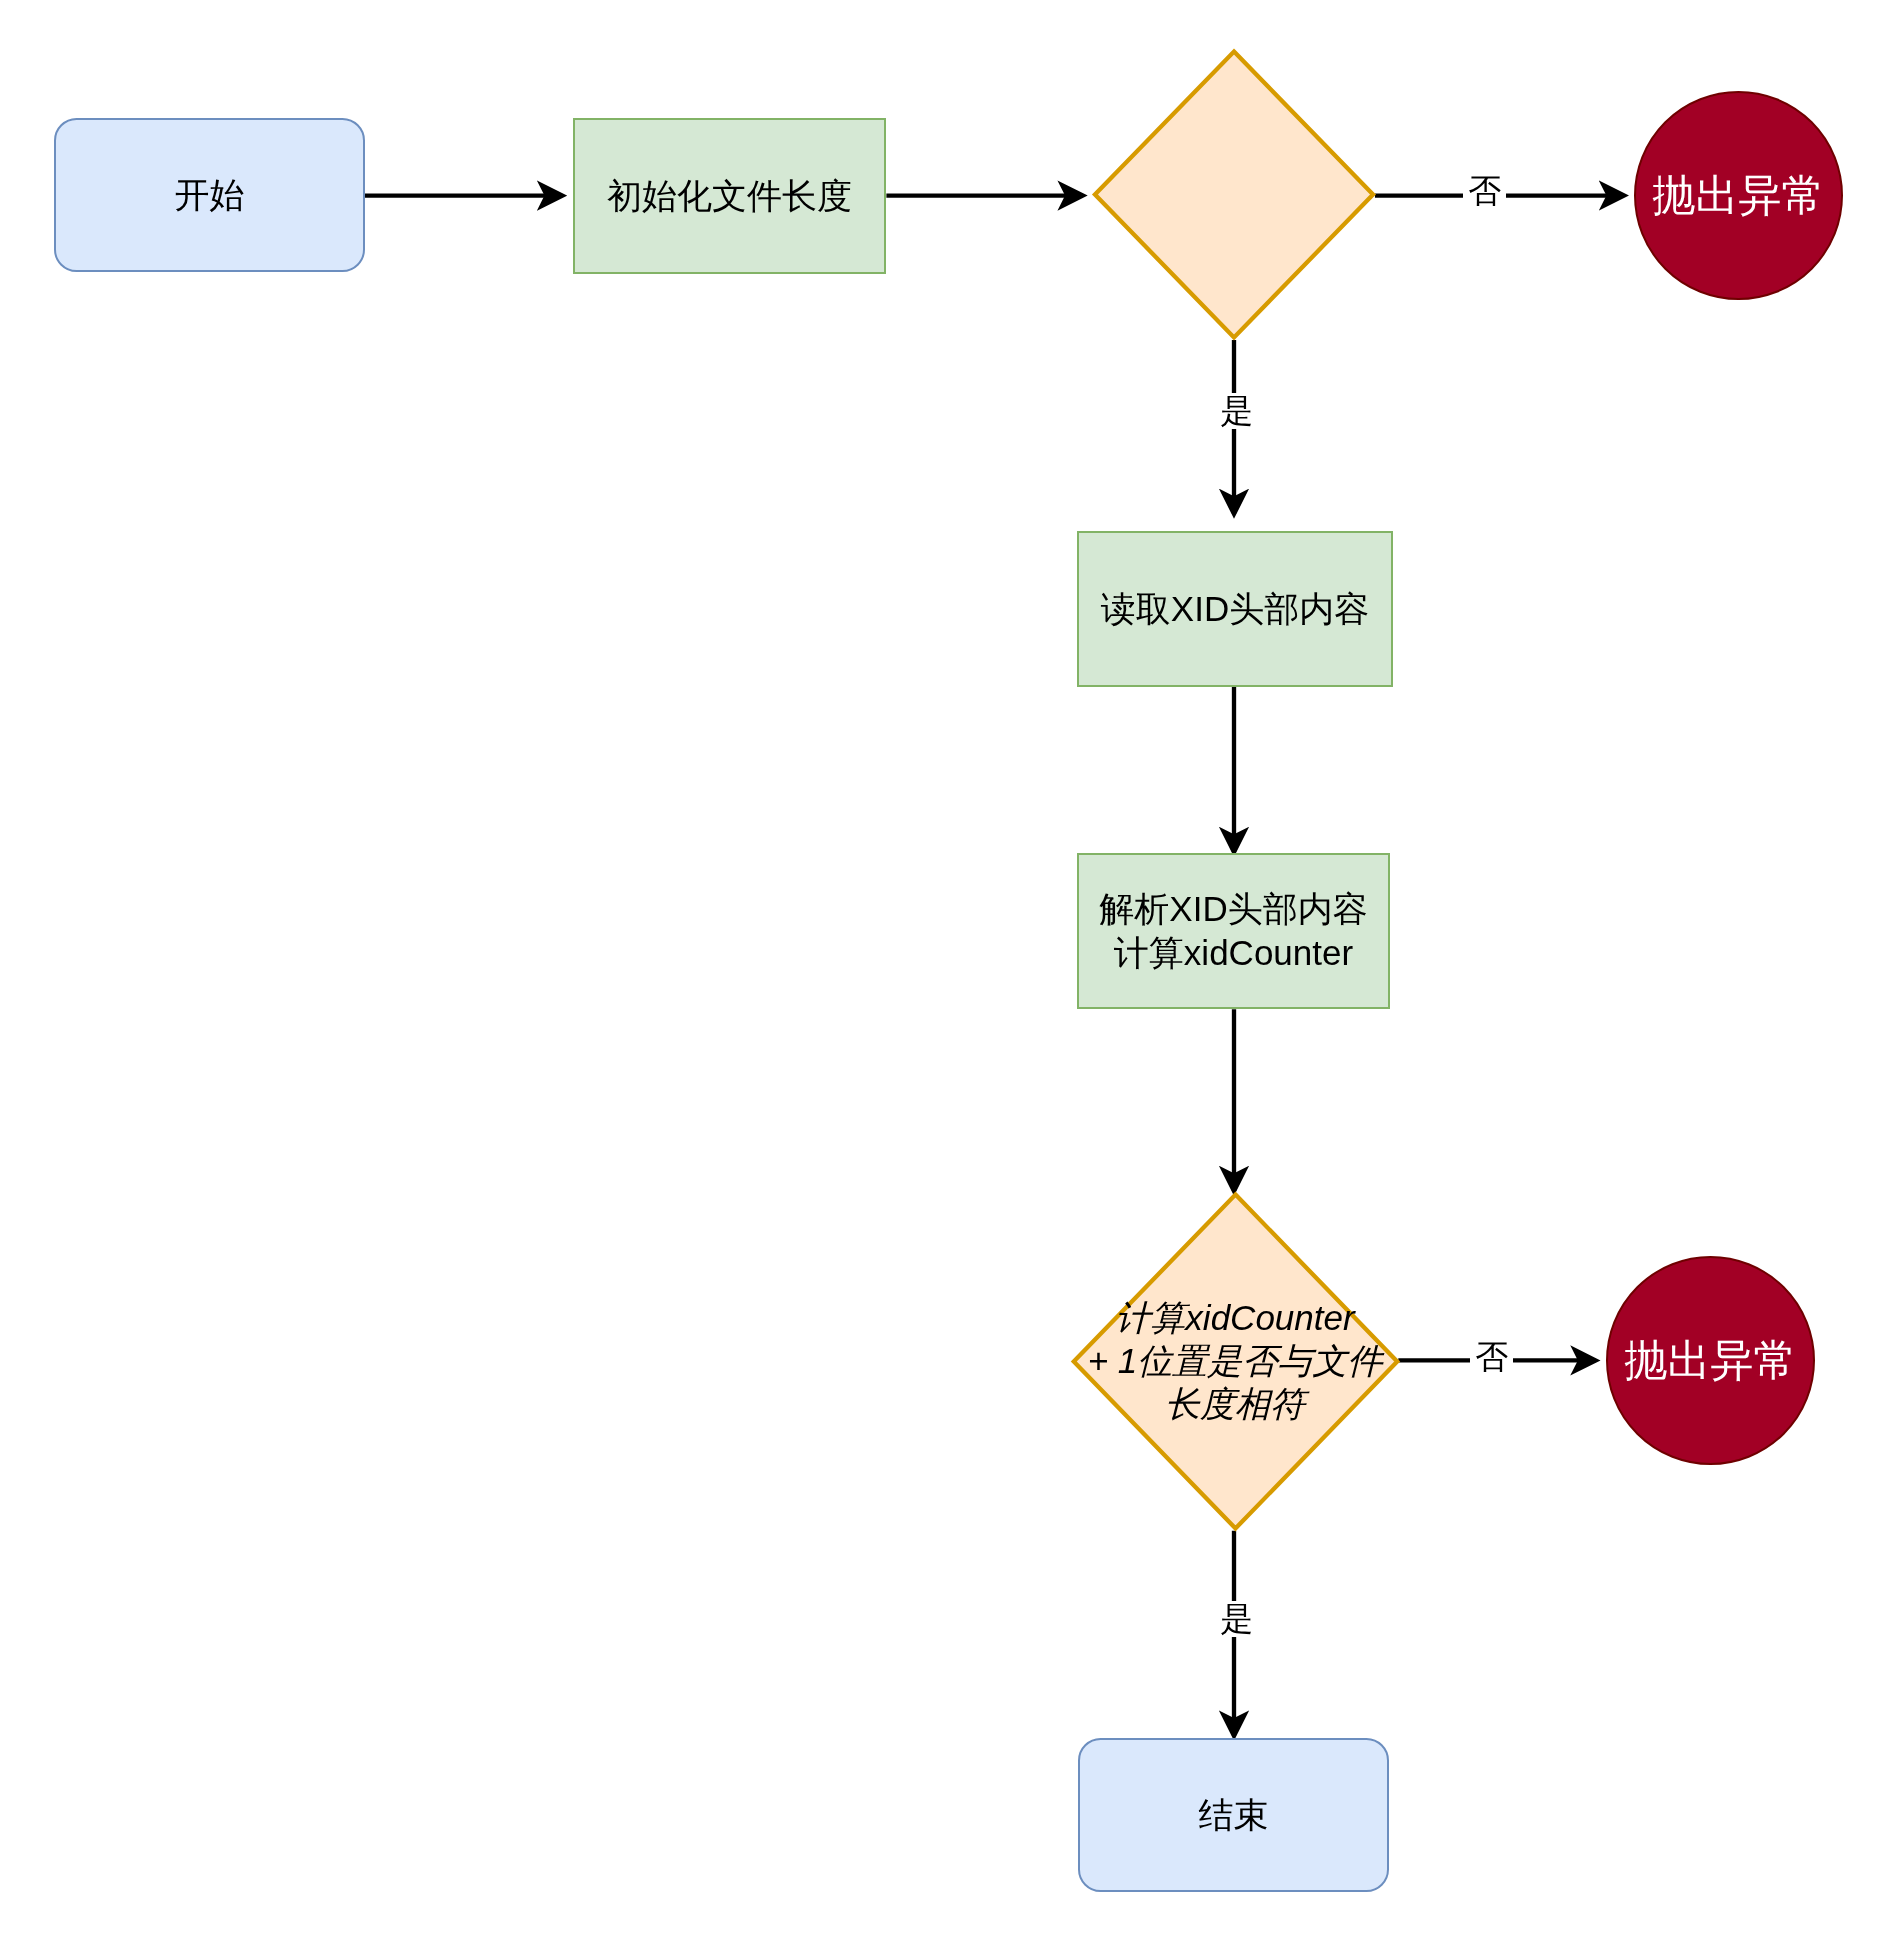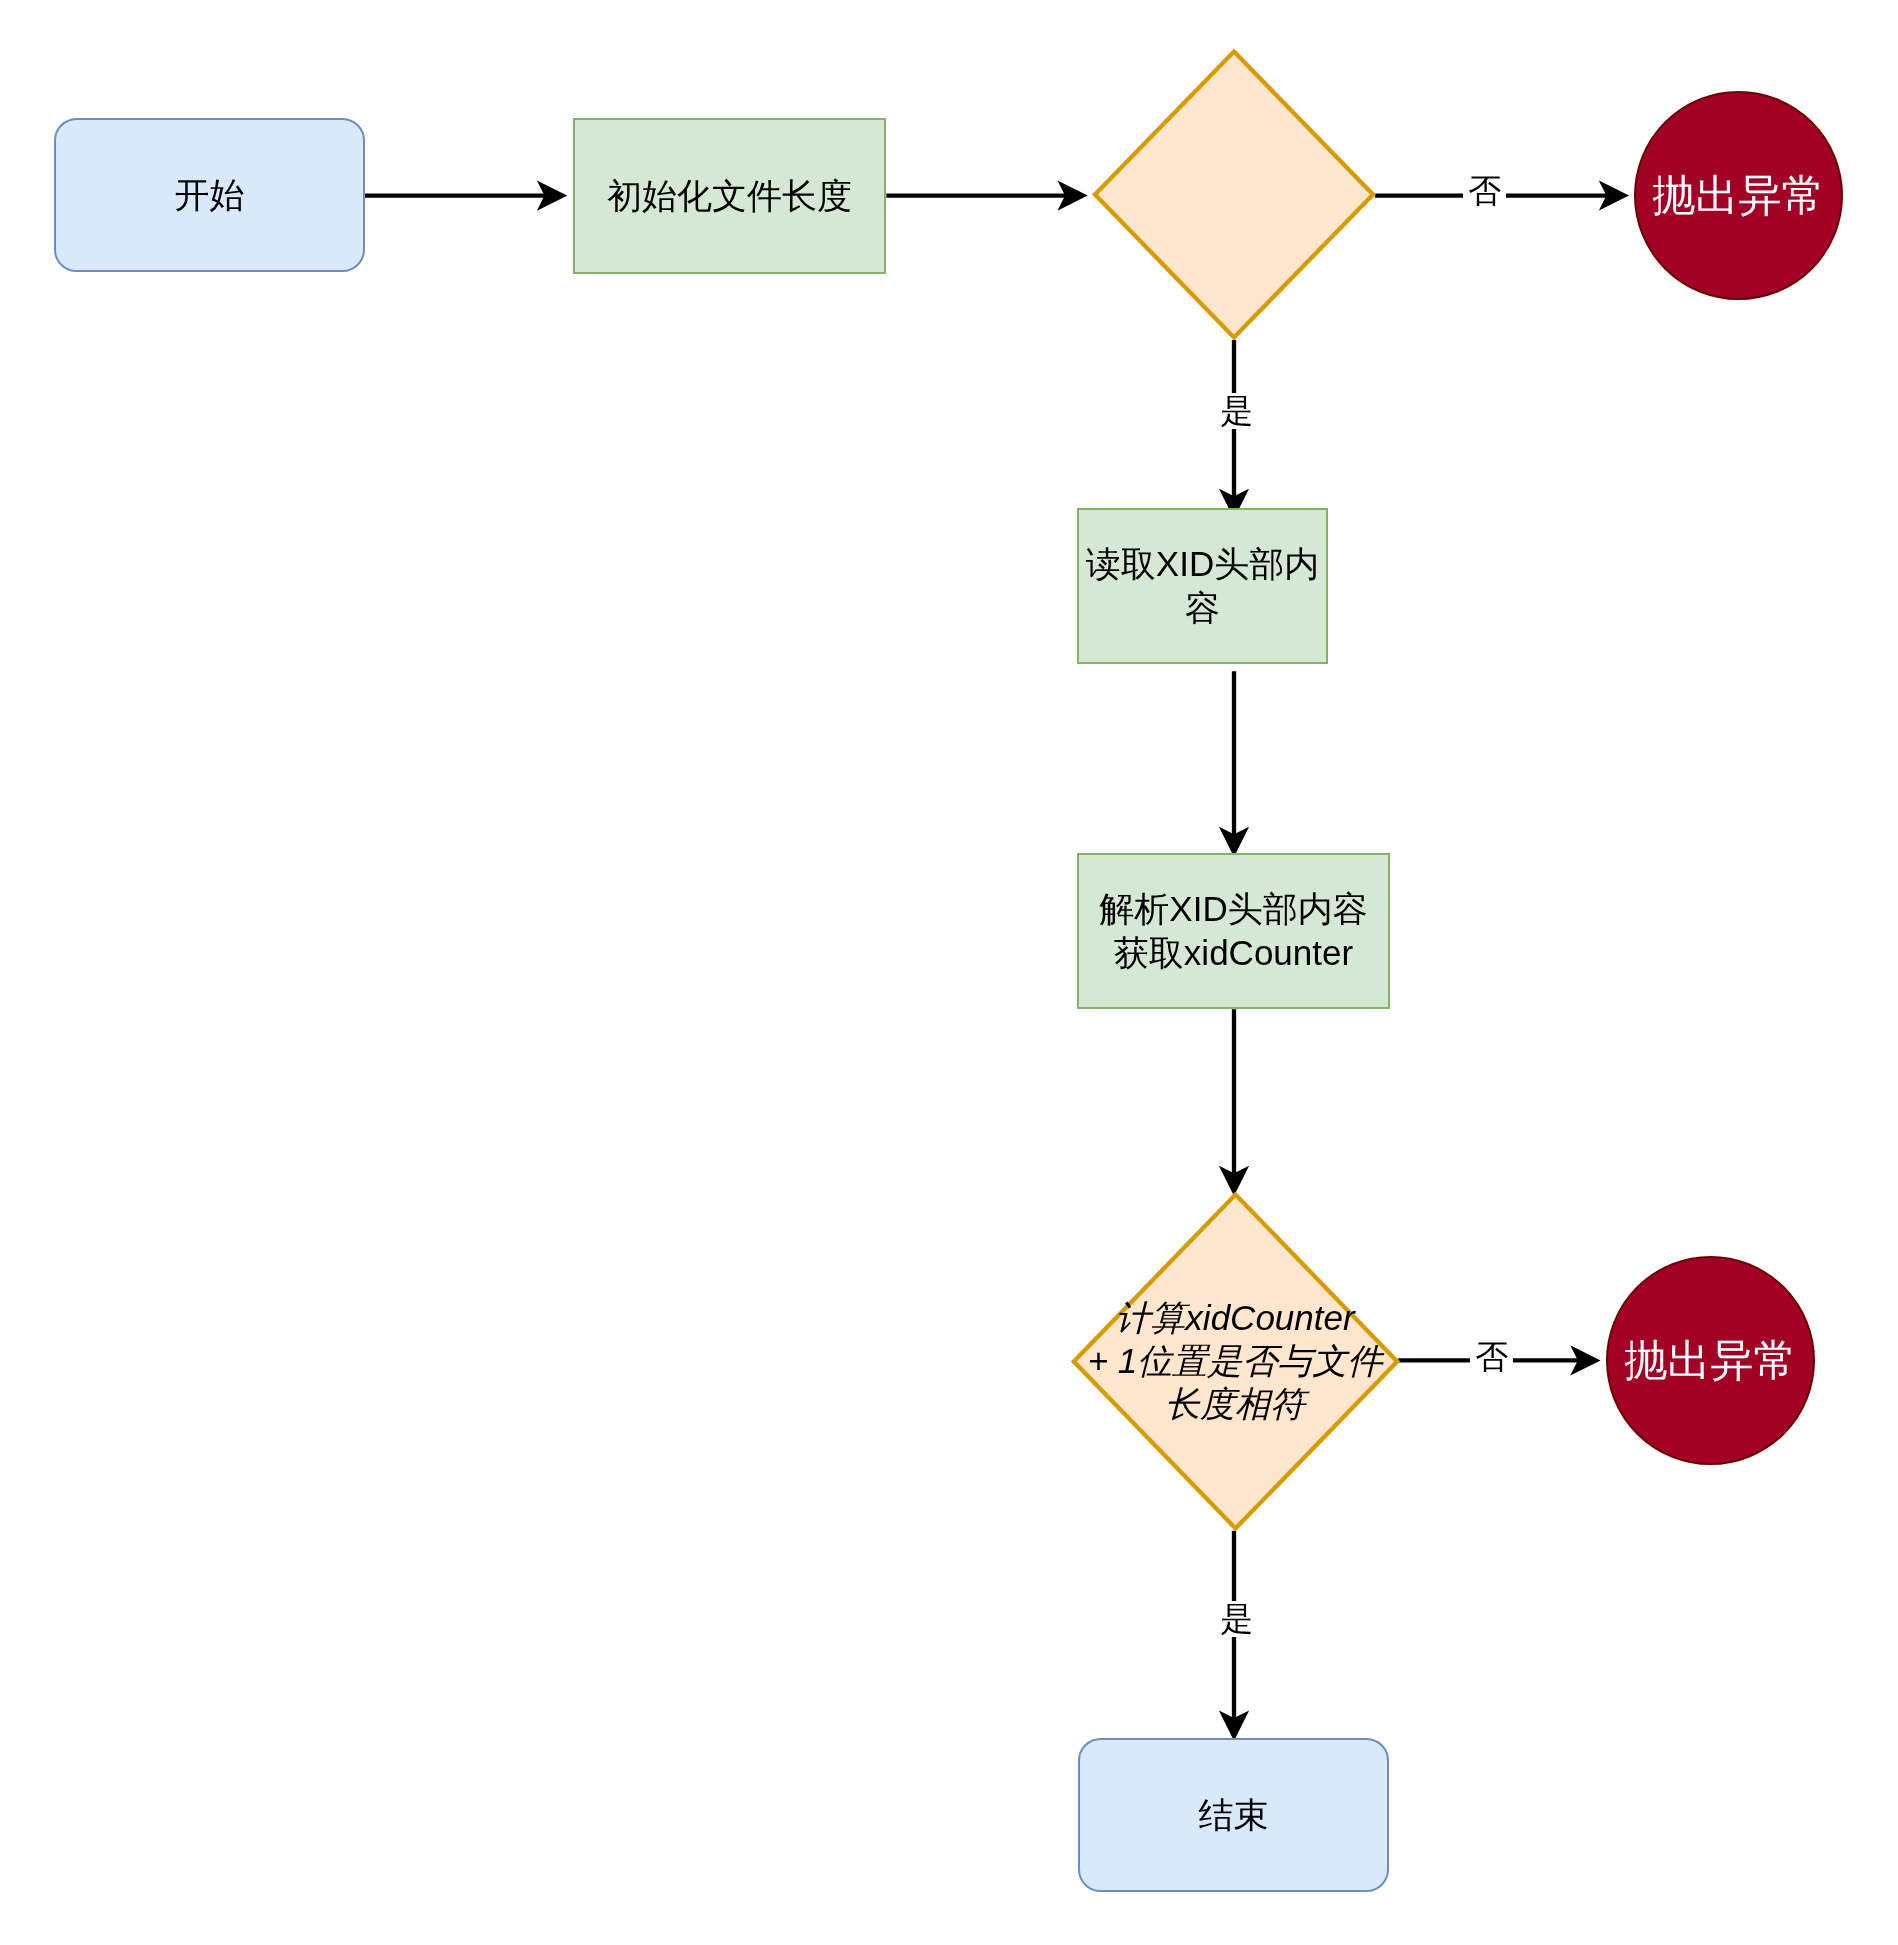--- a/index.html
+++ b/index.html
@@ -119,24 +119,24 @@
   <div class="node node-process" style="left:573px; top:118px; width:313px; height:156px;">初始化文件长度</div>
 
   <div class="node node-terminal" style="left:54px; top:118px; width:311px; height:154px;">开始</div>
 
   <svg class="diamond-svg" style="left:1092px; top:49px; width:284px; height:291px;" viewBox="0 0 328 337" width="284" height="291">
     <polygon points="164,3 325,168.5 164,334 3,168.5" fill="#ffe6cc" stroke="#d79b00" stroke-width="5"></polygon>
   </svg>
 
   <div class="node node-error" style="left:1634px; top:91px; width:209px; height:209px;">抛出异常</div>
 
-  <div class="node node-process" style="left:1077px; top:508px; width:251px; height:156px;">读取XID头部内容</div>
+  <div class="node node-process" style="left:1077px; top:531px; width:316px; height:156px;">读取XID头部内容</div>
 
   <div class="node node-process" style="left:1077px; top:853px; width:313px; height:156px;">解析XID头部内容
-获取xidCounter</div>
+计算xidCounter</div>
 
   <svg class="diamond-svg" style="left:1071px; top:1192px; width:329px; height:339px;" viewBox="0 0 380 392" width="329" height="339">
     <polygon points="190,3 377,196 190,389 3,196" fill="#ffe6cc" stroke="#d79b00" stroke-width="5"></polygon>
   </svg>
   <div class="node-decision-label" style="left:1049px; top:1192px; width:372px; height:339px;font-style:italic;">计算xidCounter
 + 1位置是否与文件
 长度相符</div>
 
   <div class="node node-error" style="left:1606px; top:1256px; width:209px; height:209px;">抛出异常</div>
 

